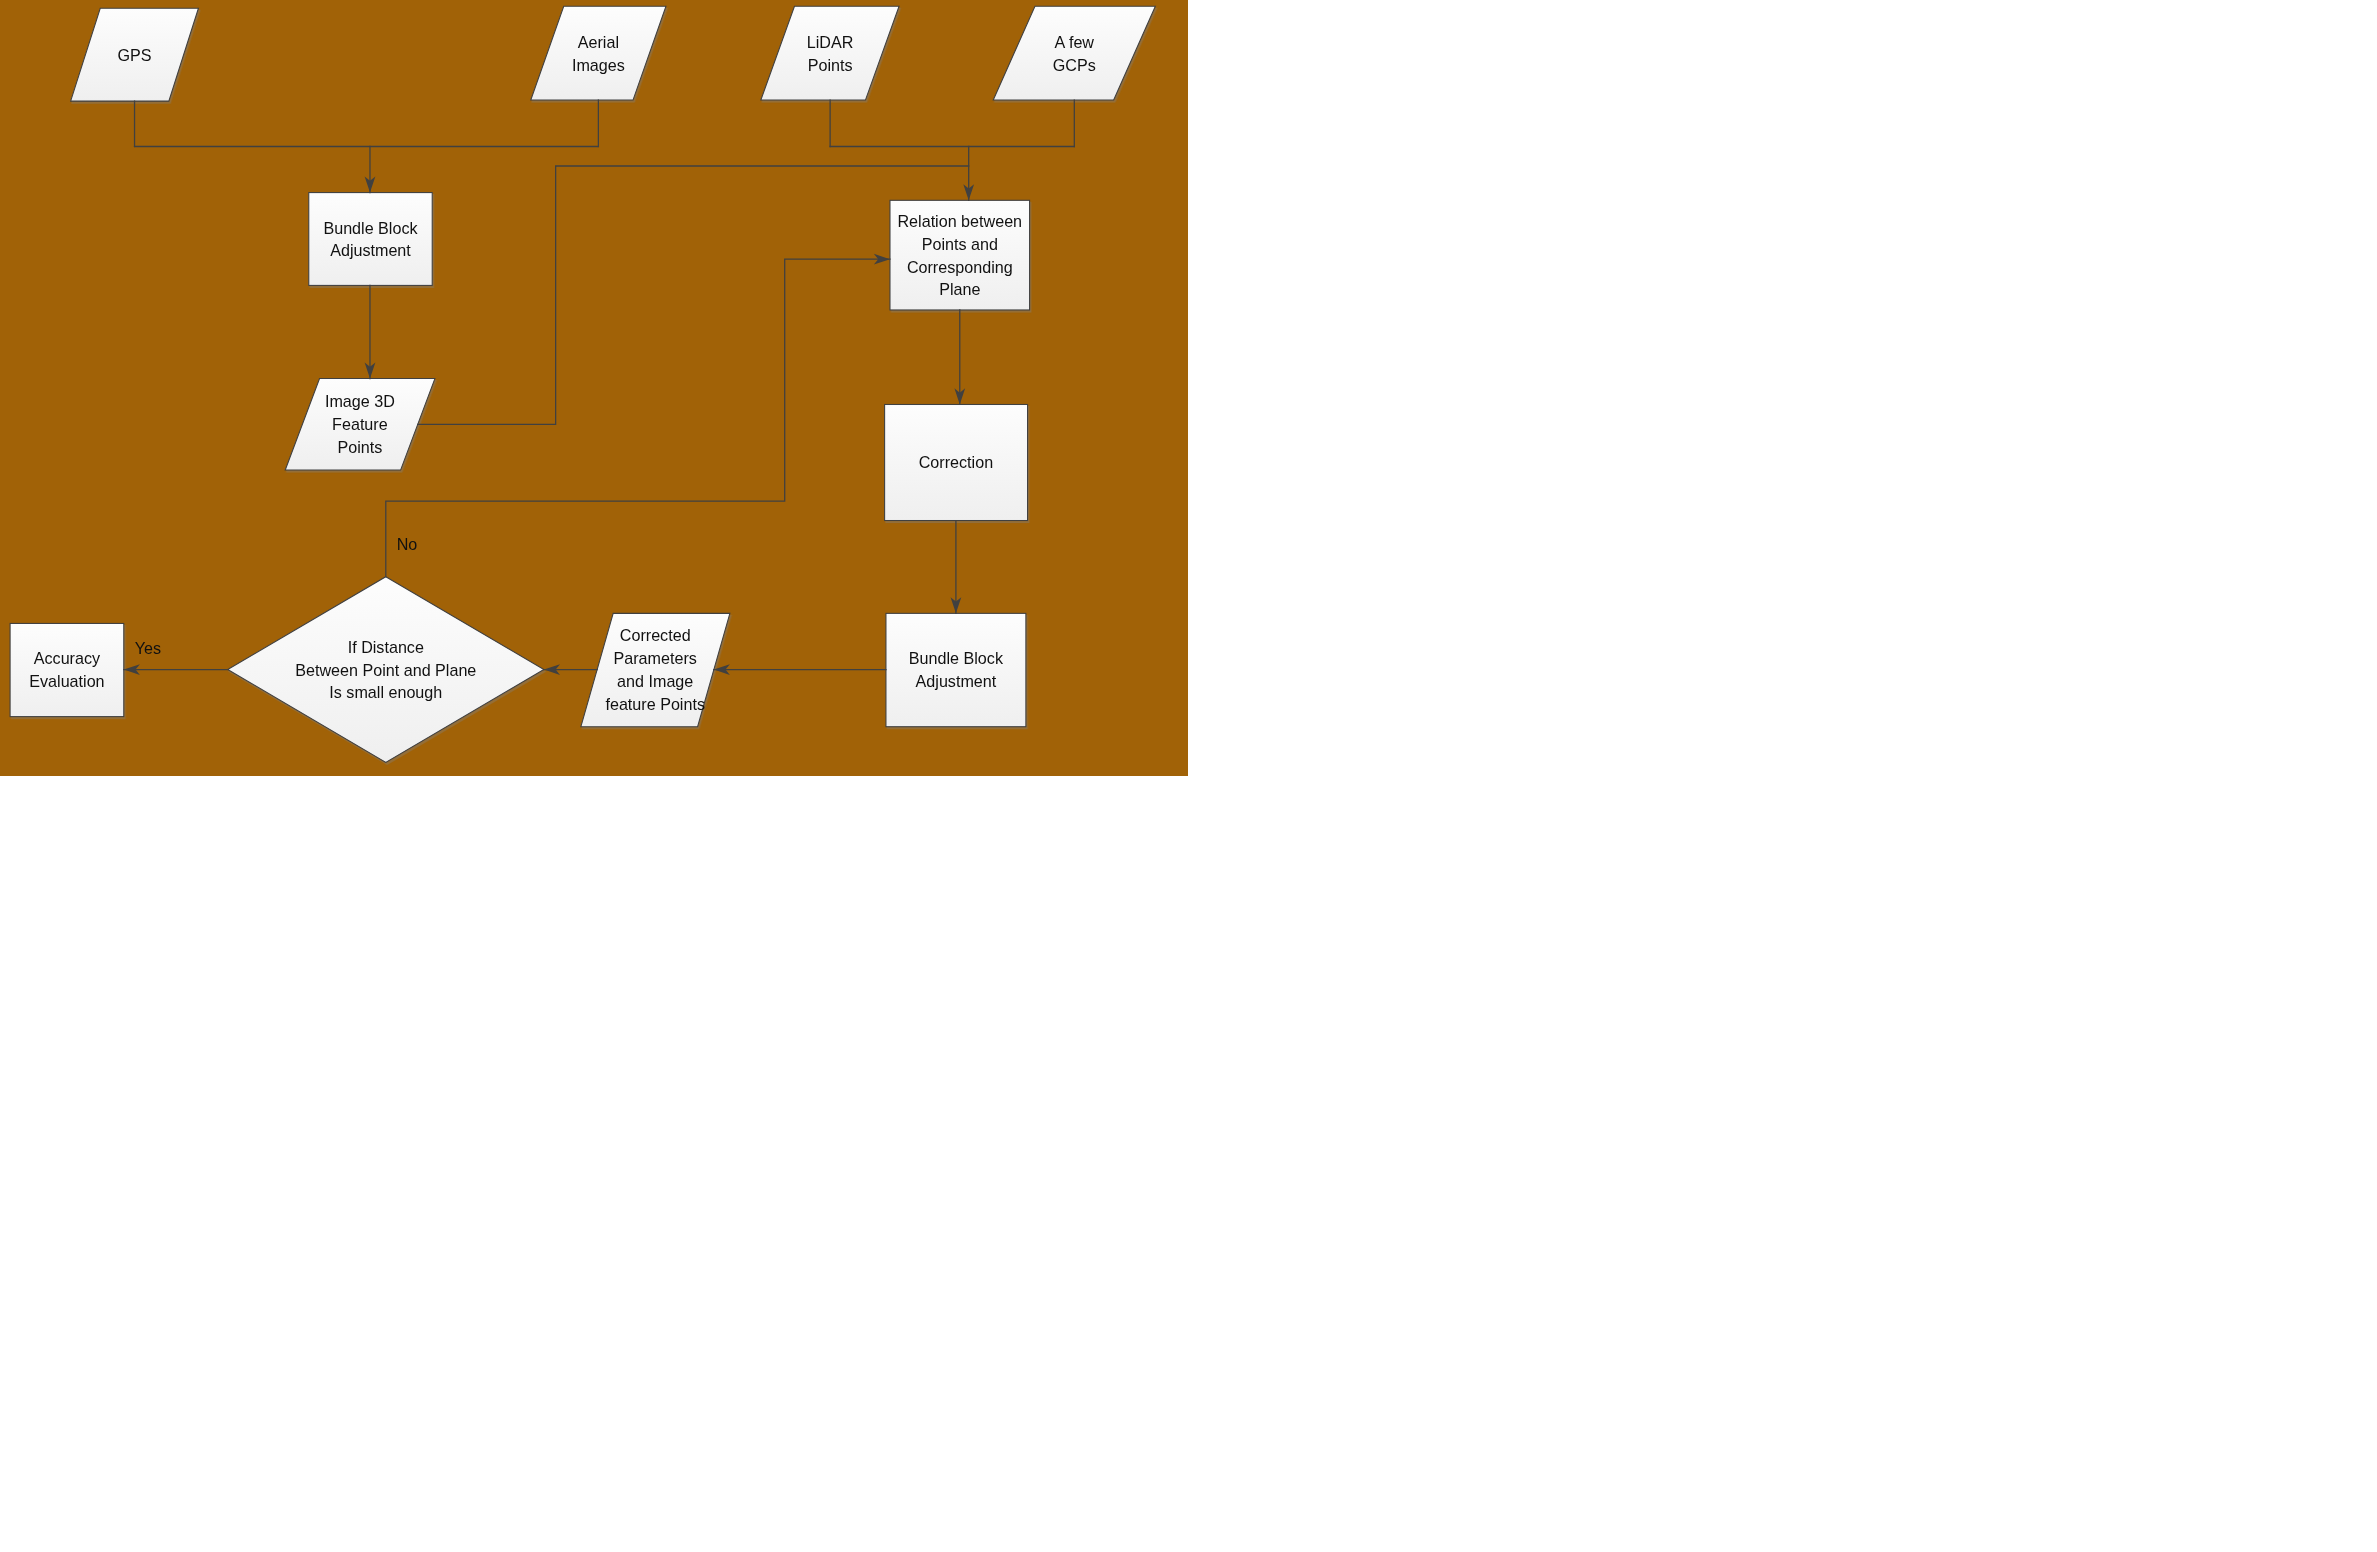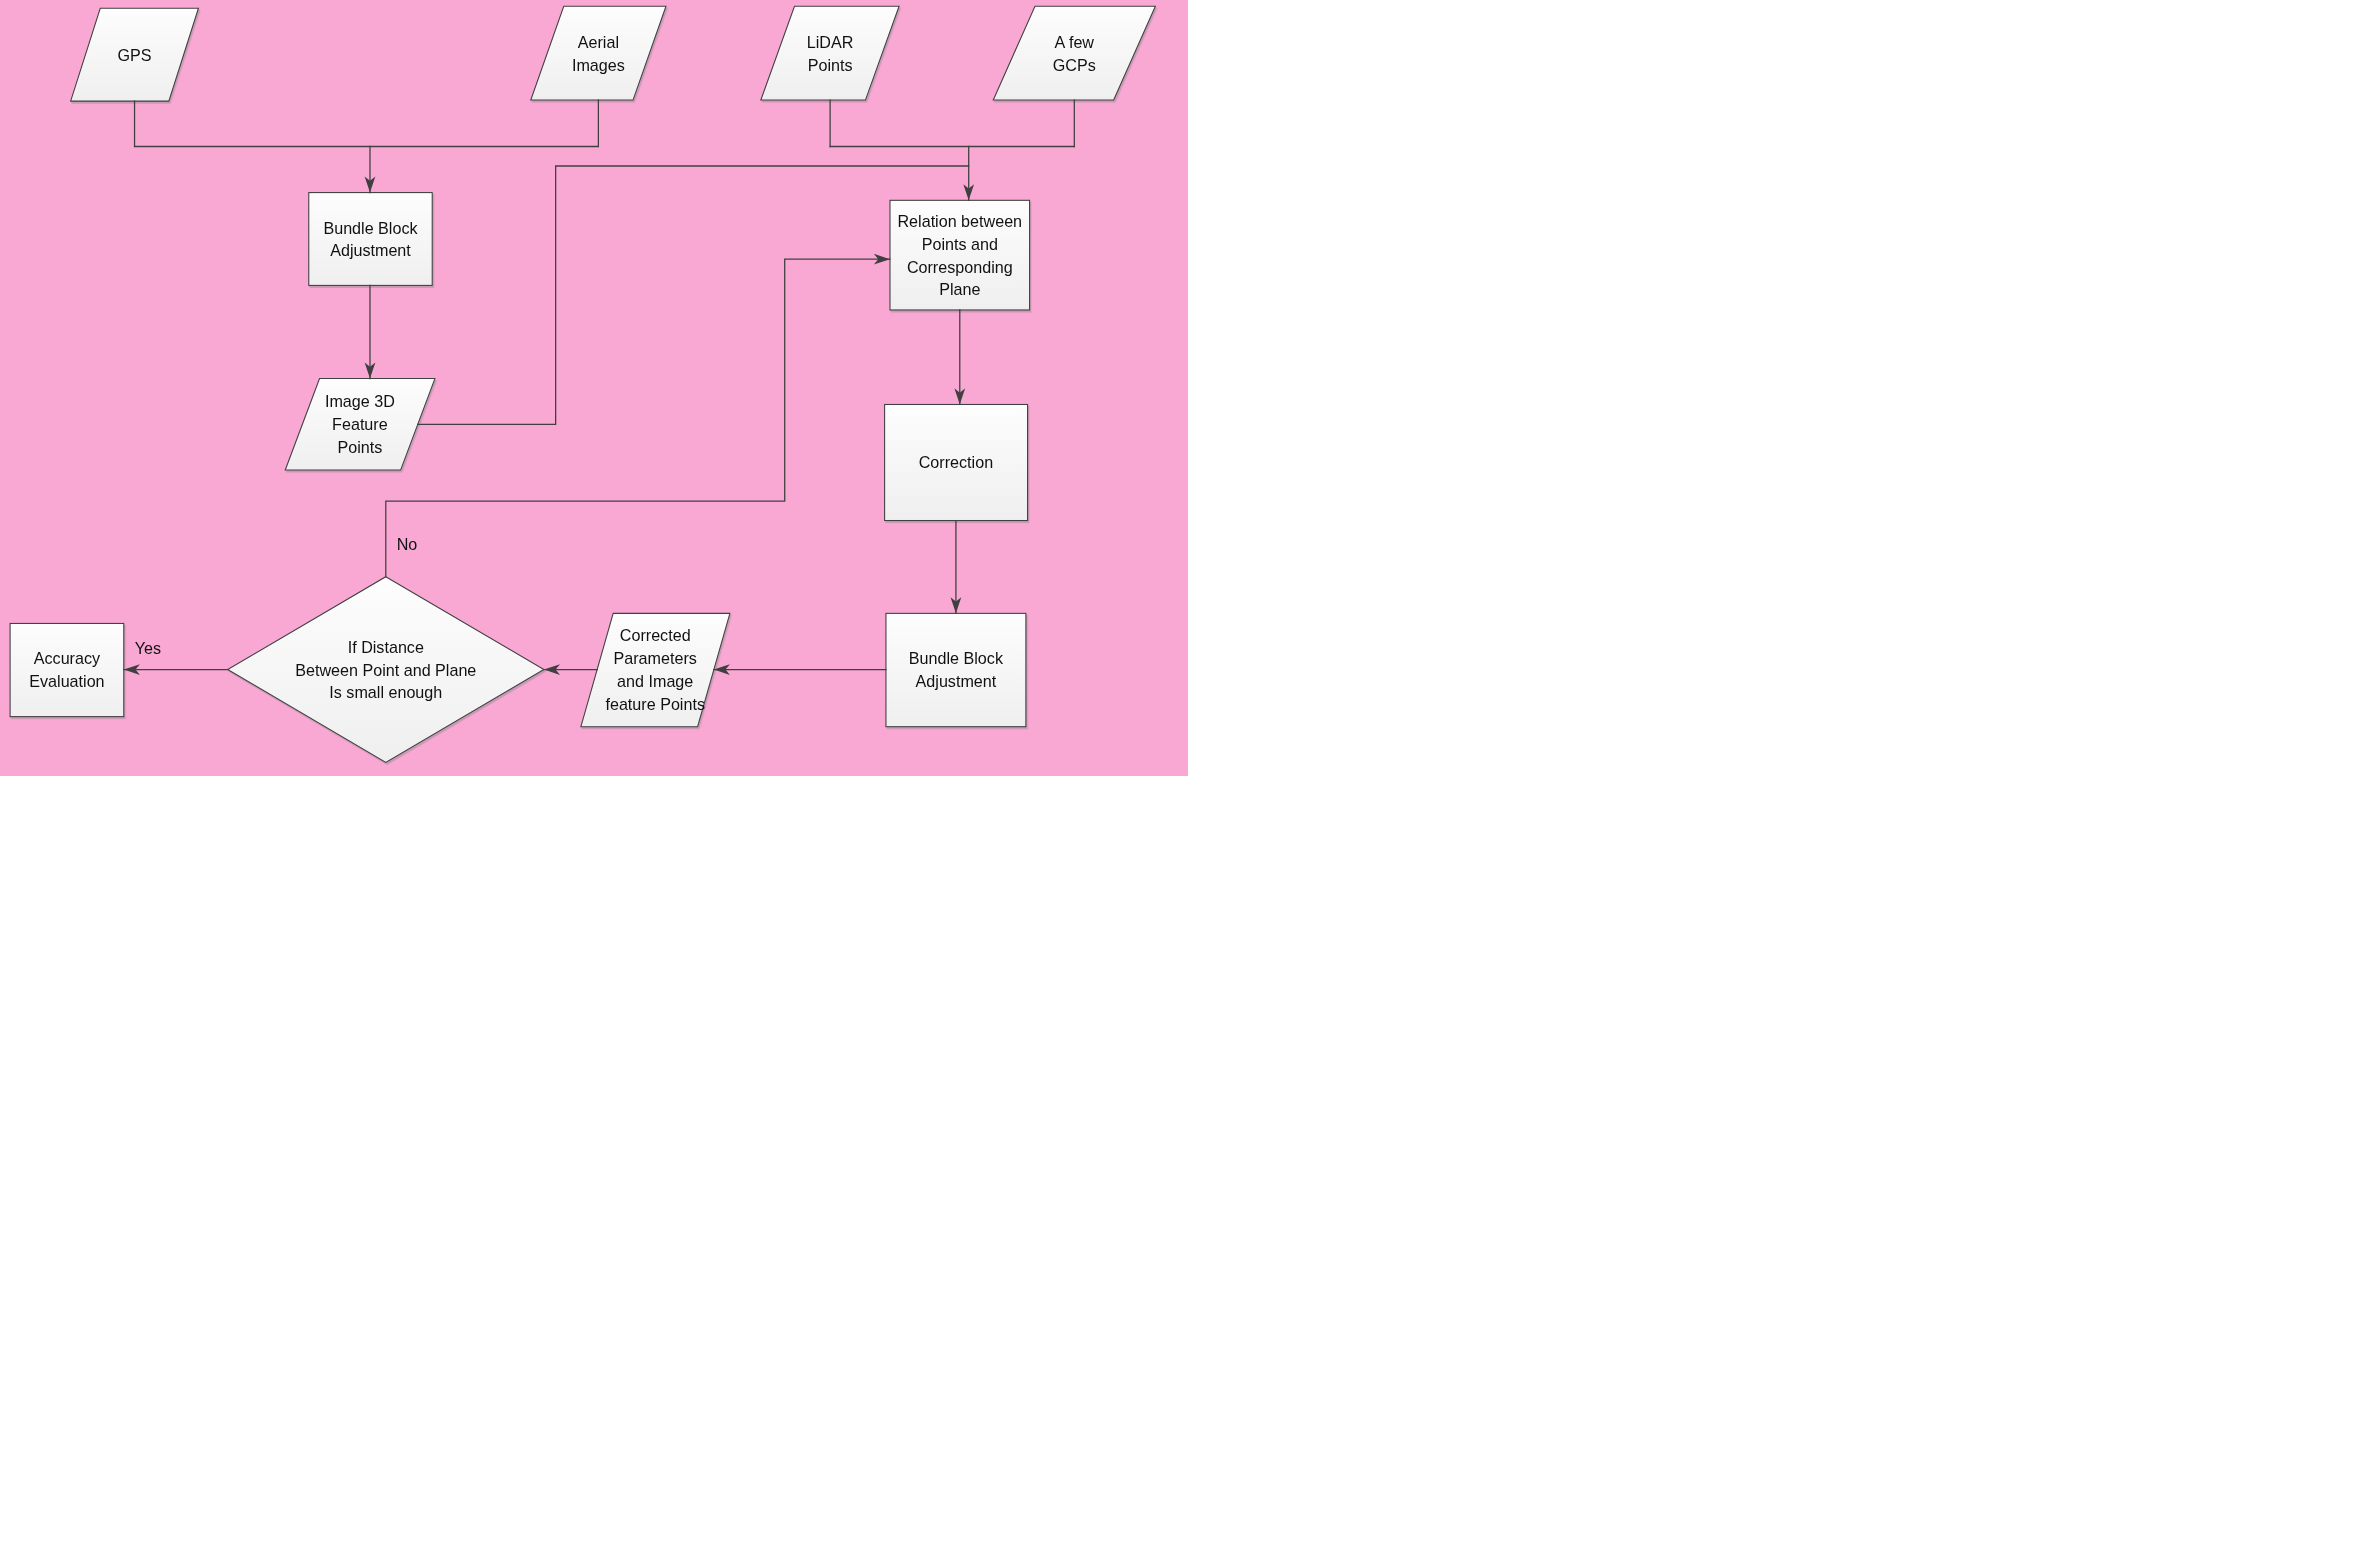--- a/index.html
+++ b/index.html
@@ -4,21 +4,21 @@
 <style>
   html, body {
     margin: 0;
     padding: 0;
     background: #ffffff;
   }
   .page {
     position: relative;
     width: 1188px;
     height: 776px;
-    background: #f9a8d4;
+    background: #a16207;
     font-family: "Liberation Sans", sans-serif;
   }
   svg { display: block; }
   .shape {
     stroke: #404040;
     stroke-width: 1.6;
     fill: url(#fillgrad);
     filter: drop-shadow(2.5px 3px 1px rgba(130,130,130,0.40));
   }
   .connector {

